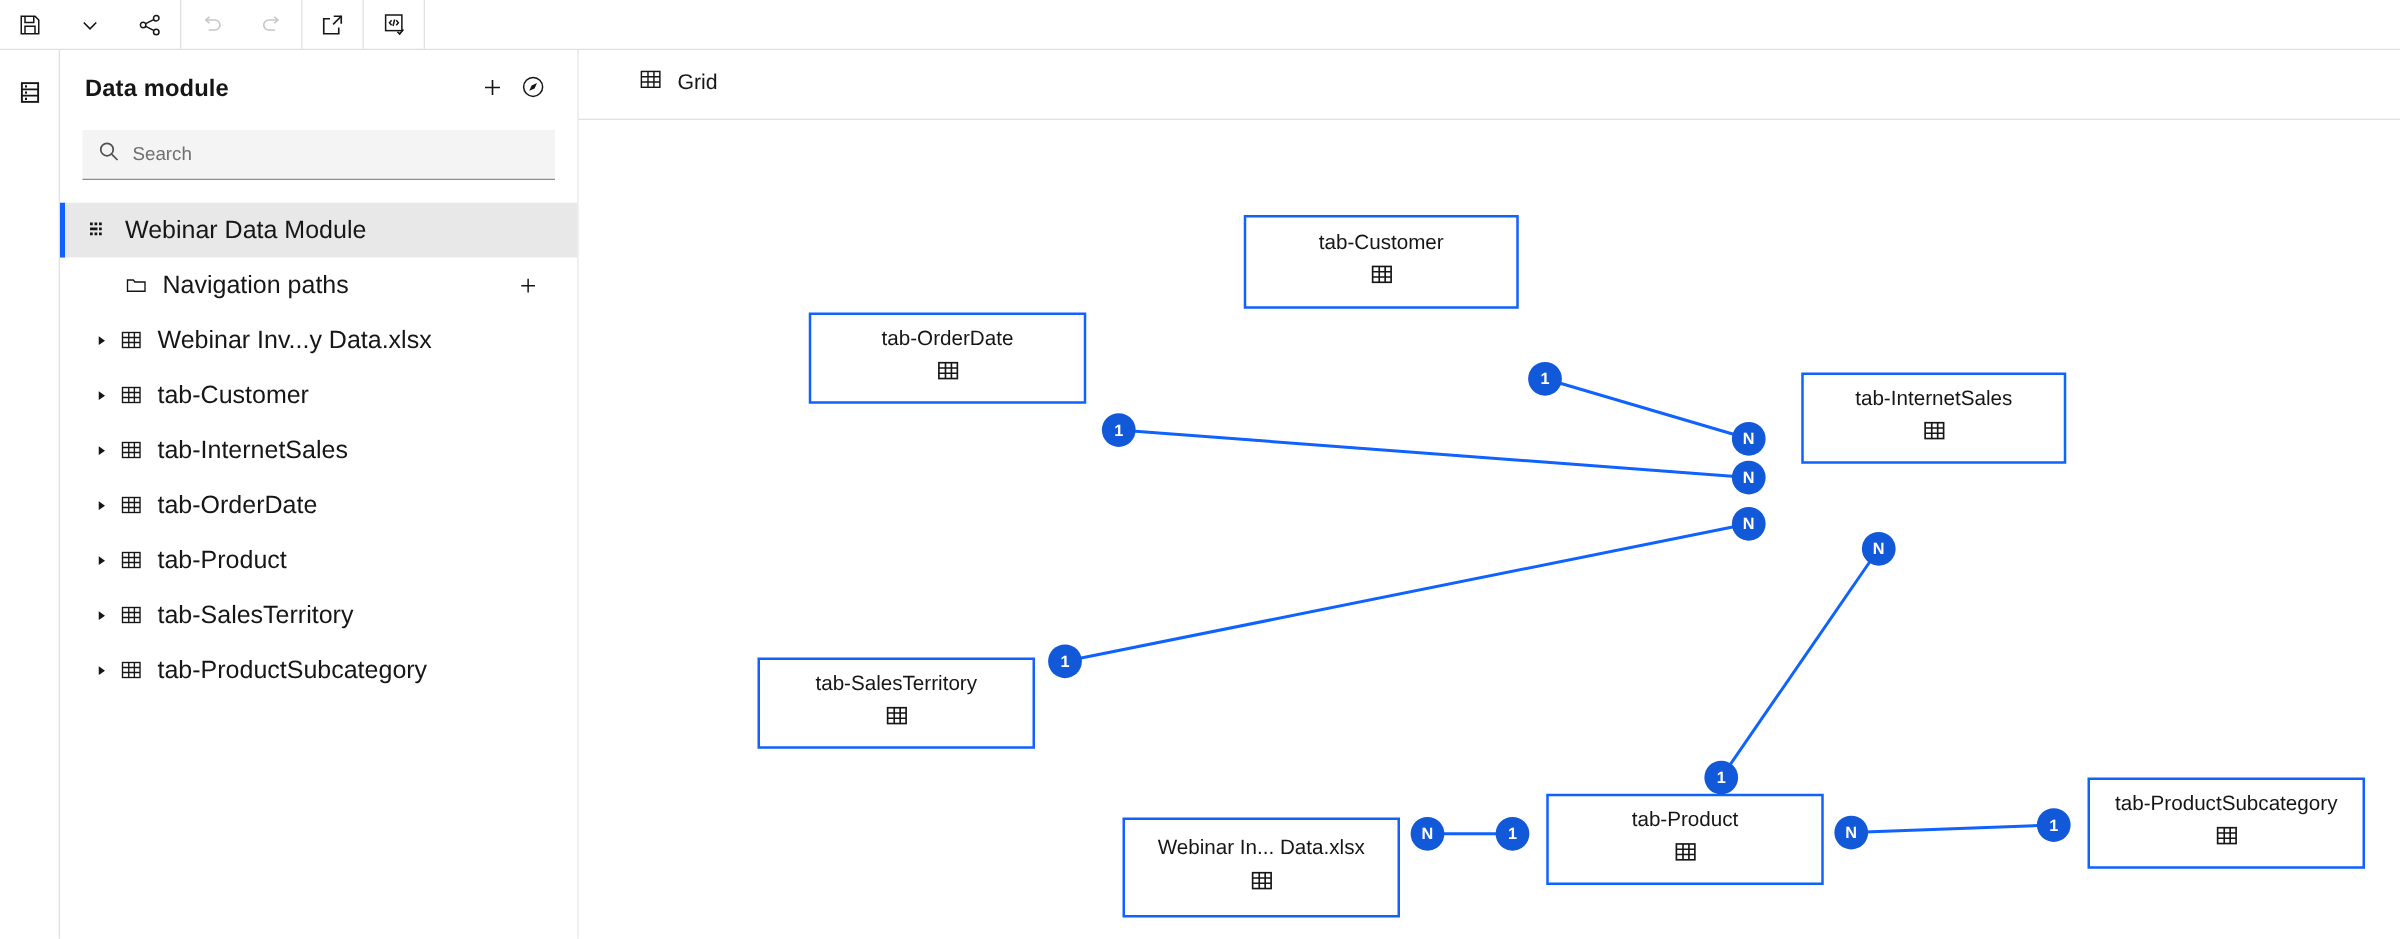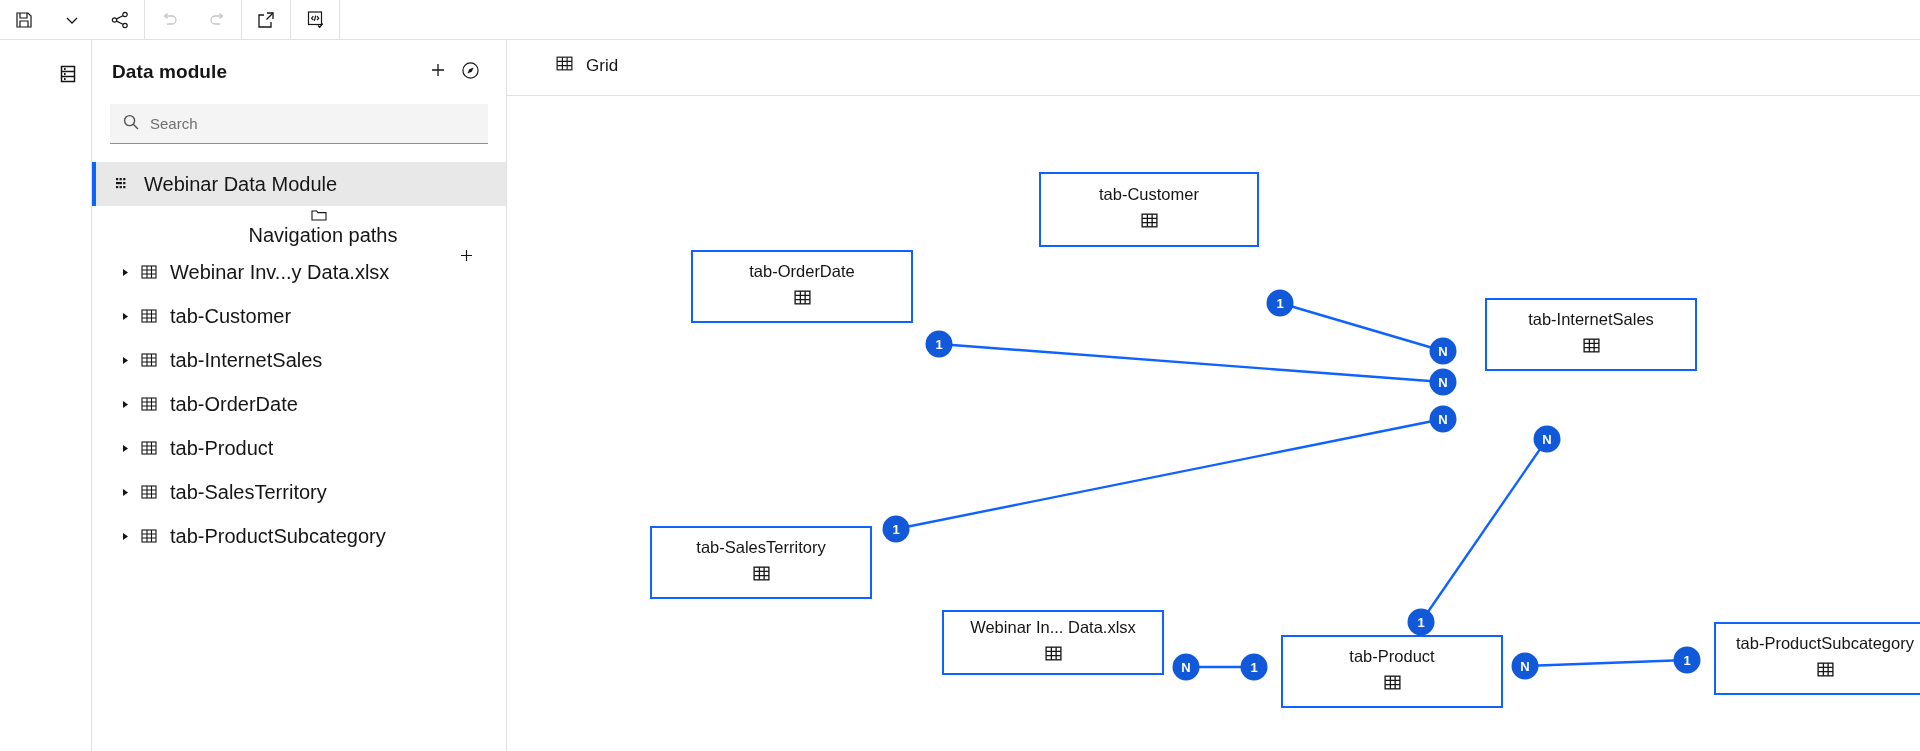--- a/index.html
+++ b/index.html
@@ -21,21 +21,21 @@
   .tb-group { display: flex; align-items: stretch; }
   .tb-sep { width: 1px; background: #e0e0e0; }
   .tb-btn {
     width: 48px; display: flex; align-items: center; justify-content: center;
     cursor: pointer; background: transparent; border: none;
   }
   .tb-btn.disabled { cursor: default; }
   .tb-btn svg { display: block; }
 
   
-  .body { display: flex; flex: 1; min-height: 0; margin-left: 44px; }
+  .body { display: flex; flex: 1; min-height: 0; }
 
   
   .rail {
     width: 48px; min-width: 48px;
     border-right: 1px solid #e0e0e0;
     display: flex; flex-direction: column; align-items: center;
     padding-top: 16px; background: #fff;
   }
   .rail-btn {
     width: 40px; height: 40px;
@@ -101,21 +101,21 @@
   }
   .tree-label { white-space: nowrap; }
   .row-plus {
     margin-left: auto; margin-right: 28px;
     width: 24px; height: 24px; display: flex;
     align-items: center; justify-content: center; cursor: pointer;
   }
 
   
   .lvl0 { padding-left: 18px; }
-  .lvl1 { padding-left: 48px; flex-direction: column; }
+  .lvl1 { padding-left: 48px; }
   .lvl1b { padding-left: 22px; }
 
   
   .main { flex: 1; display: flex; flex-direction: column; min-width: 0; background: #fff; }
   .tabs {
     height: 56px; min-height: 56px;
     display: flex; align-items: center;
     padding-left: 28px;
     border-bottom: 1px solid #e0e0e0;
   }
@@ -451,21 +451,21 @@
                 <path d="M2 7h14M2 11h14M7 3v12M11.5 3v12"></path>
               </svg></div>
           </div>
           <div class="node" style="left: 143px; top: 430px; width: 222px; height: 73px;">
             <div class="node-title">tab-SalesTerritory</div>
             <div class="node-ico"><svg width="19" height="19" viewBox="0 0 18 18" fill="none" stroke="#161616" stroke-width="1.25">
                 <rect x="2" y="3" width="14" height="12"></rect>
                 <path d="M2 7h14M2 11h14M7 3v12M11.5 3v12"></path>
               </svg></div>
           </div>
-          <div class="node" style="left: 435px; top: 514px; width: 222px; height: 65px;">
+          <div class="node" style="left: 435px; top: 558px; width: 222px; height: 80px;">
             <div class="node-title">Webinar In... Data.xlsx</div>
             <div class="node-ico"><svg width="19" height="19" viewBox="0 0 18 18" fill="none" stroke="#161616" stroke-width="1.25">
                 <rect x="2" y="3" width="14" height="12"></rect>
                 <path d="M2 7h14M2 11h14M7 3v12M11.5 3v12"></path>
               </svg></div>
           </div>
           <div class="node" style="left: 774px; top: 539px; width: 222px; height: 73px;">
             <div class="node-title">tab-Product</div>
             <div class="node-ico"><svg width="19" height="19" viewBox="0 0 18 18" fill="none" stroke="#161616" stroke-width="1.25">
                 <rect x="2" y="3" width="14" height="12"></rect>

